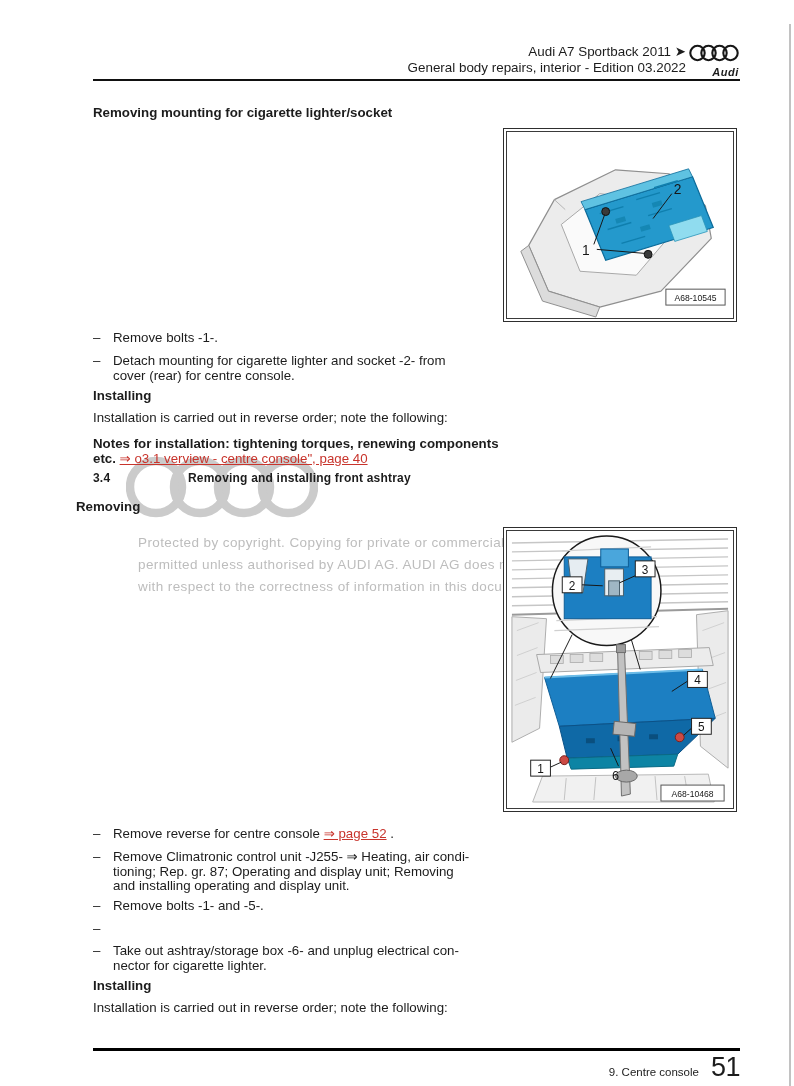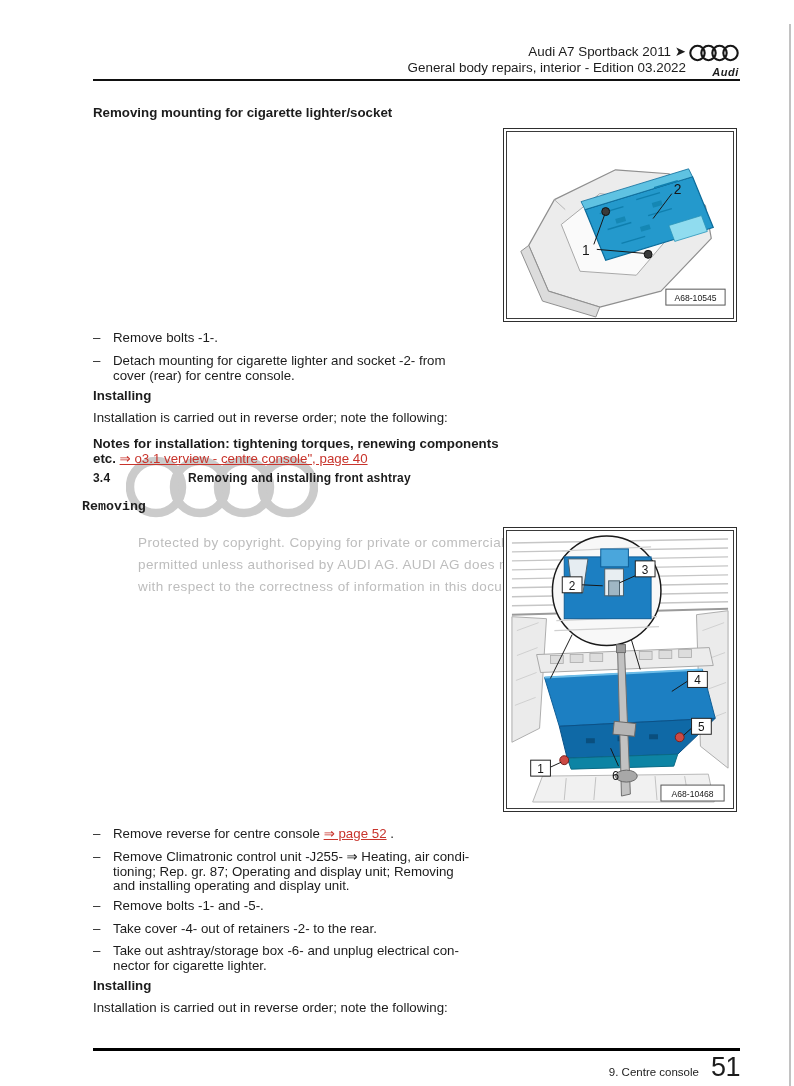--- a/index.html
+++ b/index.html
@@ -114,21 +114,21 @@
     <g fill="none" stroke="#c9c9c9" stroke-width="8.5">
       <circle cx="30" cy="31" r="26"></circle>
         <circle cx="74" cy="31" r="26"></circle>
       <circle cx="118" cy="31" r="26"></circle>
         <circle cx="162" cy="31" r="26"></circle>
     </g>
   </svg>
 
   <div class="abs txt hsec" style="left:93px;top:471px;">3.4</div>
   <div class="abs txt hsec" style="left:165px;top:471px;margin-left:23px;">Removing and installing front ashtray</div>
-  <div class="abs txt body b" style="left:82px;top:500px;font-family:Liberation Mono, monospace;">Removing</div>
+  <div class="abs txt body b" style="left:76px;top:500px;">Removing</div>
 
   <div class="abs wmtext" style="left:138px;top:535px;">Protected by copyright. Copying for private or commercial purpos</div>
   <div class="abs wmtext" style="left:138px;top:557px;">permitted unless authorised by AUDI AG. AUDI AG does not guara</div>
   <div class="abs wmtext" style="left:138px;top:579px;">with respect to the correctness of information in this document. C</div>
 
   <div class="abs figure" style="left:503px;top:527px;width:234px;height:285px;">
     <div class="figure-inner">
       <svg viewBox="0 0 229 278" preserveAspectRatio="none">
 
         <g stroke="#c6c6c6" stroke-width="1.4">
@@ -244,21 +244,20 @@
     <span class="ml">Remove Climatronic control unit -J255- ⇒ Heating, air condi-
 tioning; Rep. gr. 87; Operating and display unit; Removing
 and installing operating and display unit.</span>
   </div>
   <div class="abs txt body bullet" style="left:93px;top:899px;width:420px;">
     <span class="dash">–</span>
     <span class="ml">Remove bolts -1- and -5-.</span>
   </div>
   <div class="abs txt body bullet" style="left:93px;top:922px;width:420px;">
     <span class="dash">–</span>
-    <span class="ml">Take cover -4- out of retainers -2- to the rear.</span>
   </div>
   <div class="abs txt body bullet" style="left:93px;top:944px;width:420px;">
     <span class="dash">–</span>
     <span class="ml">Take out ashtray/storage box -6- and unplug electrical con-
 nector for cigarette lighter.</span>
   </div>
 
   <div class="abs txt body b" style="left:93px;top:979px;">Installing</div>
   <div class="abs txt body" style="left:93px;top:1001px;">Installation is carried out in reverse order; note the following:</div>
 

